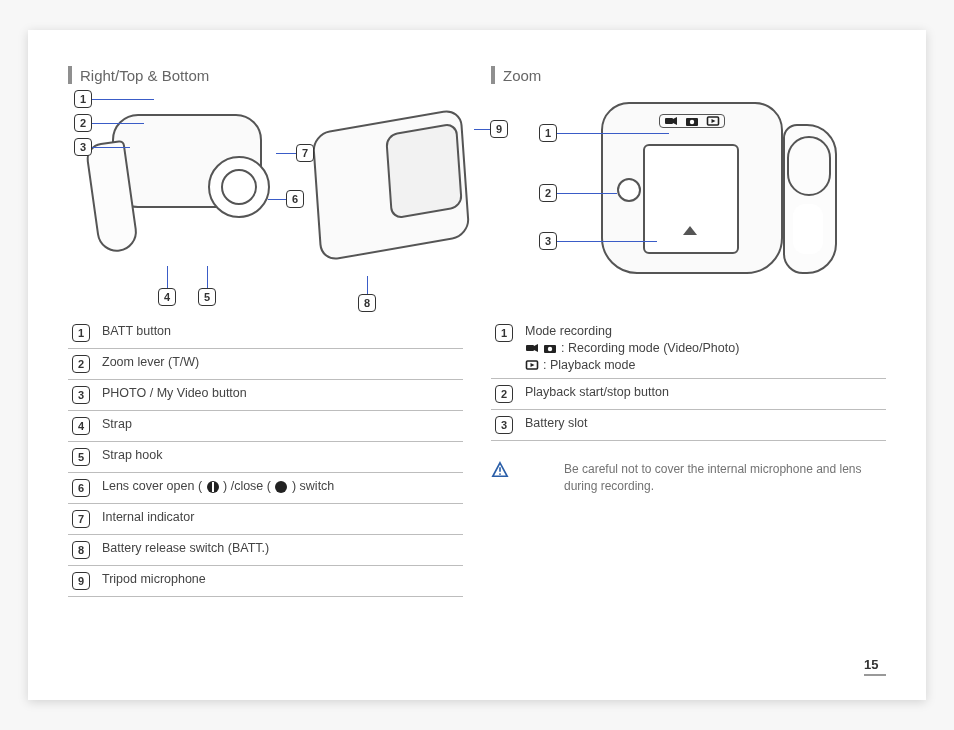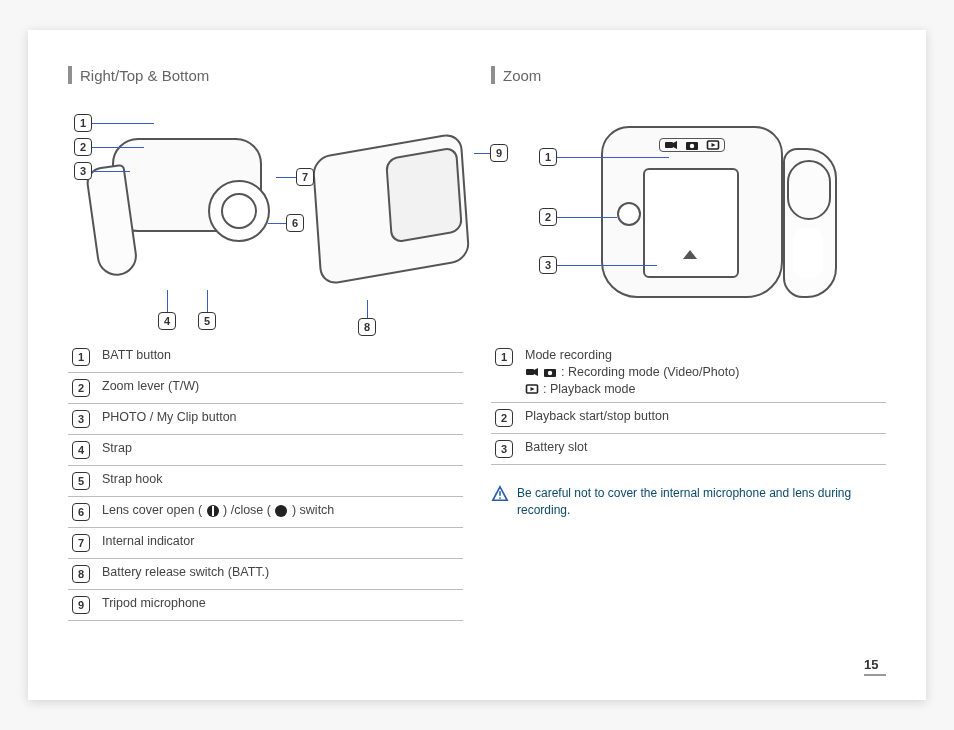--- a/index.html
+++ b/index.html
@@ -28,21 +28,21 @@
     margin-bottom: 18px;
     font-weight: 300;
   }
   .columns { display: flex; gap: 28px; }
   .col { flex: 1; }
   .subhead {
     display: flex;
     align-items: center;
     font-size: 15px;
     color: #666;
-    margin-bottom: 24px;
+    margin-bottom: 0;
     font-weight: 400;
   }
   .subhead::before {
     content: "";
     display: inline-block;
     width: 4px; height: 18px;
     background: #8f8f8f;
     margin-right: 8px;
   }
   .diagram-area {
@@ -97,21 +97,21 @@
   .list-table tr { border-bottom: 1px solid #bdbdbd; }
   .list-table td { padding: 6px 4px; font-size: 12.5px; color: #444; vertical-align: top; }
   .list-table td.num { width: 30px; }
   .note-row { display: flex; gap: 8px; margin-top: 20px; align-items: flex-start; }
   .note-icon {
     width: 18px; height: 18px;
     flex: 0 0 18px;
     position: relative;
   }
   .note-icon svg { width: 18px; height: 18px; }
-  .note-text { font-size: 12px; color: #0c4a6e; line-height: 1.4; }
+  .note-text { font-size: 12px; color: #737373; line-height: 1.4; margin-left: 47px; }
   .pagefoot {
     position: absolute;
     right: 40px; bottom: 24px;
     font-size: 13px;
     color: #333;
     font-weight: bold;
   }
   .pagefoot::after {
     content: "";
     display: block;
@@ -188,21 +188,21 @@
             <tr>
               <td class="num"><span class="num-box">1</span></td>
               <td>BATT button</td>
             </tr>
         <tr>
               <td class="num"><span class="num-box">2</span></td>
               <td>Zoom lever (T/W)</td>
             </tr>
         <tr>
               <td class="num"><span class="num-box">3</span></td>
-              <td>PHOTO / My Clip button</td>
+              <td>PHOTO / My Video button</td>
             </tr>
         <tr>
               <td class="num"><span class="num-box">4</span></td>
               <td>Strap</td>
             </tr>
         <tr>
               <td class="num"><span class="num-box">5</span></td>
               <td>Strap hook</td>
             </tr>
         <tr>

